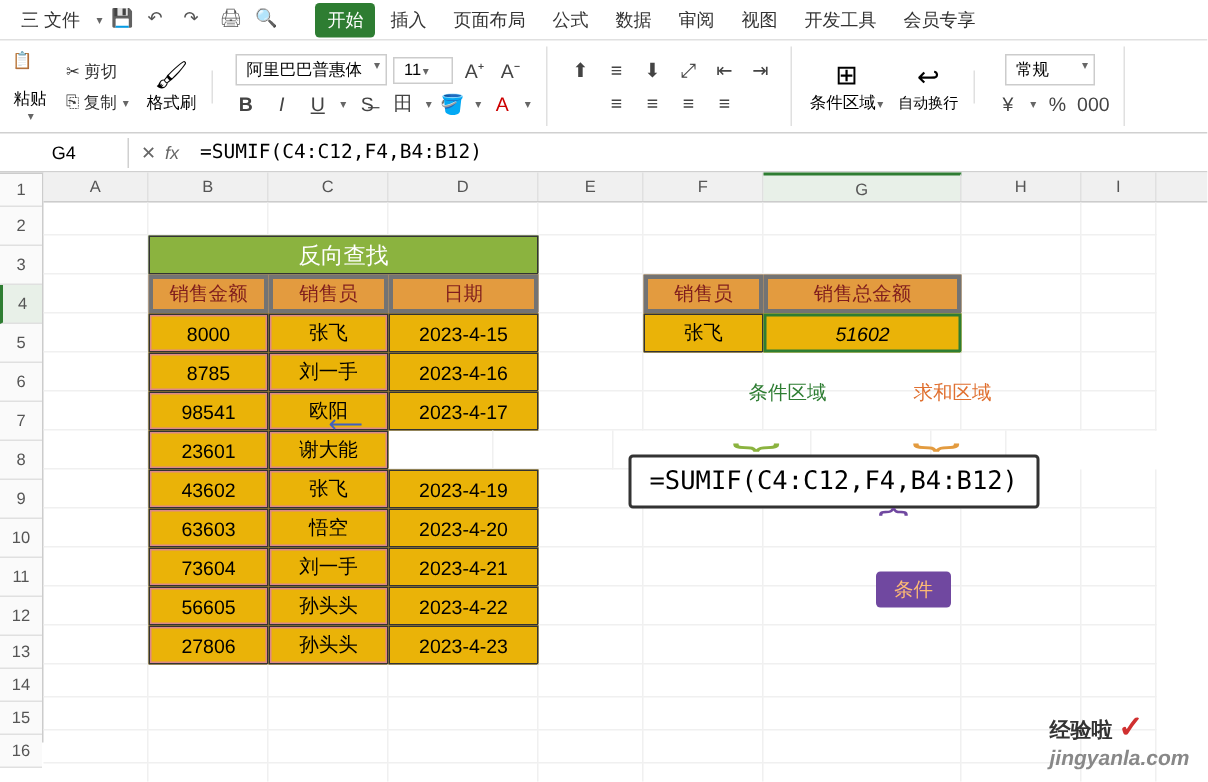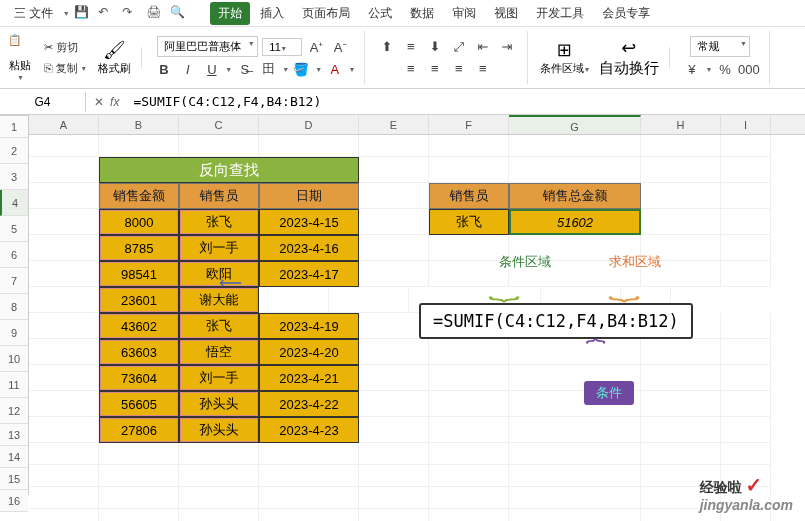--- a/index.html
+++ b/index.html
@@ -37,29 +37,29 @@
 .ch.A { width: 70px; } .ch.B { width: 80px; } .ch.C { width: 80px; } .ch.D { width: 100px; }
 .ch.E { width: 70px; } .ch.F { width: 80px; } .ch.G { width: 132px; border-top: 2px solid #2e7d32; background: #e8f0e8; }
 .ch.H { width: 80px; } .ch.I { width: 50px; }
 .cells { position: relative; }
 .row { display: flex; height: 22px; }
 .row.tall { height: 26px; }
 .cell { border-right: 1px solid #f0f0f0; border-bottom: 1px solid #f0f0f0; font-size: 13px; display: flex; align-items: center; justify-content: center; }
 .cell.A { width: 70px; } .cell.B { width: 80px; } .cell.C { width: 80px; } .cell.D { width: 100px; }
 .cell.E { width: 70px; } .cell.F { width: 80px; } .cell.G { width: 132px; } .cell.H { width: 80px; } .cell.I { width: 50px; }
 .title-cell { background: #8bb33f; color: #fff; font-size: 15px; font-weight: 500; border: 1px solid #333; }
-.hdr-cell { background: #e39b3f; color: #0f172a; font-size: 13px; border: 1px solid #737373; }
+.hdr-cell { background: #e39b3f; color: #7f1d1d; font-size: 13px; border: 3px solid #737373; }
 .tbl-cell { border: 1px solid #333; background: #eab308; }
 .marked { outline: 1px solid #d88; outline-offset: -2px; }
 .sel-cell { border: 2px solid #2e7d32; font-style: italic; }
 .overlay { position: absolute; pointer-events: none; }
 .formula-box { position: absolute; left: 390px; top: 168px; border: 2px solid #333; background: #fff; padding: 6px 12px; font-family: Consolas, monospace; font-size: 17px; border-radius: 3px; pointer-events: all; }
 .lbl-green { position: absolute; left: 470px; top: 118px; color: #2e7d32; font-size: 13px; }
 .lbl-orange { position: absolute; left: 580px; top: 118px; color: #e07030; font-size: 13px; }
-.lbl-purple { position: absolute; left: 555px; top: 246px; background: #7048a0; color: #5eead4; padding: 3px 12px; border-radius: 3px; font-size: 13px; }
+.lbl-purple { position: absolute; left: 555px; top: 246px; background: #7048a0; color: #fdba74; padding: 3px 12px; border-radius: 3px; font-size: 13px; }
 .brace-g { position: absolute; left: 468px; top: 138px; color: #8bb33f; font-size: 24px; transform: scaleX(2.2); }
 .brace-o { position: absolute; left: 588px; top: 138px; color: #e39b3f; font-size: 24px; transform: scaleX(2.2); }
 .brace-p { position: absolute; left: 560px; top: 204px; color: #7048a0; font-size: 22px; transform: scaleX(1.5) rotate(180deg); }
 .arrow { position: absolute; left: 190px; top: 138px; color: #4060c0; font-size: 16px; }
 .watermark { position: absolute; right: 12px; bottom: 8px; font-size: 14px; color: #333; font-weight: bold; }
 .watermark .chk { color: #d03030; font-size: 20px; }
 .watermark .sub { font-size: 14px; color: #888; font-style: italic; display: block; }
 </style>
 </head>
 <body>
@@ -146,21 +146,21 @@
         <span class="ic-btn">≡</span>
       </div>
     </div>
     <div class="tgroup row">
       <div style="display:flex;flex-direction:column;align-items:center">
         <span style="font-size:18px">⊞</span>
         <span style="font-size:11px"><span>条件区域</span><span class="dd">▾</span></span>
       </div>
       <div style="display:flex;flex-direction:column;align-items:center;margin-left:8px">
         <span style="font-size:18px">↩</span>
-        <span style="font-size:15px">自动换行</span>
+        <span style="font-size:10px">自动换行</span>
       </div>
     </div>
     <div class="tgroup">
       <div class="font-row">
         <span class="font-sel" style="width:60px"><span>常规</span><span class="dd" style="position:absolute;right:4px">▾</span></span>
       </div>
       <div class="font-row">
         <span class="ic-btn">¥</span>
           <span class="dd">▾</span>
         <span class="ic-btn">%</span>

